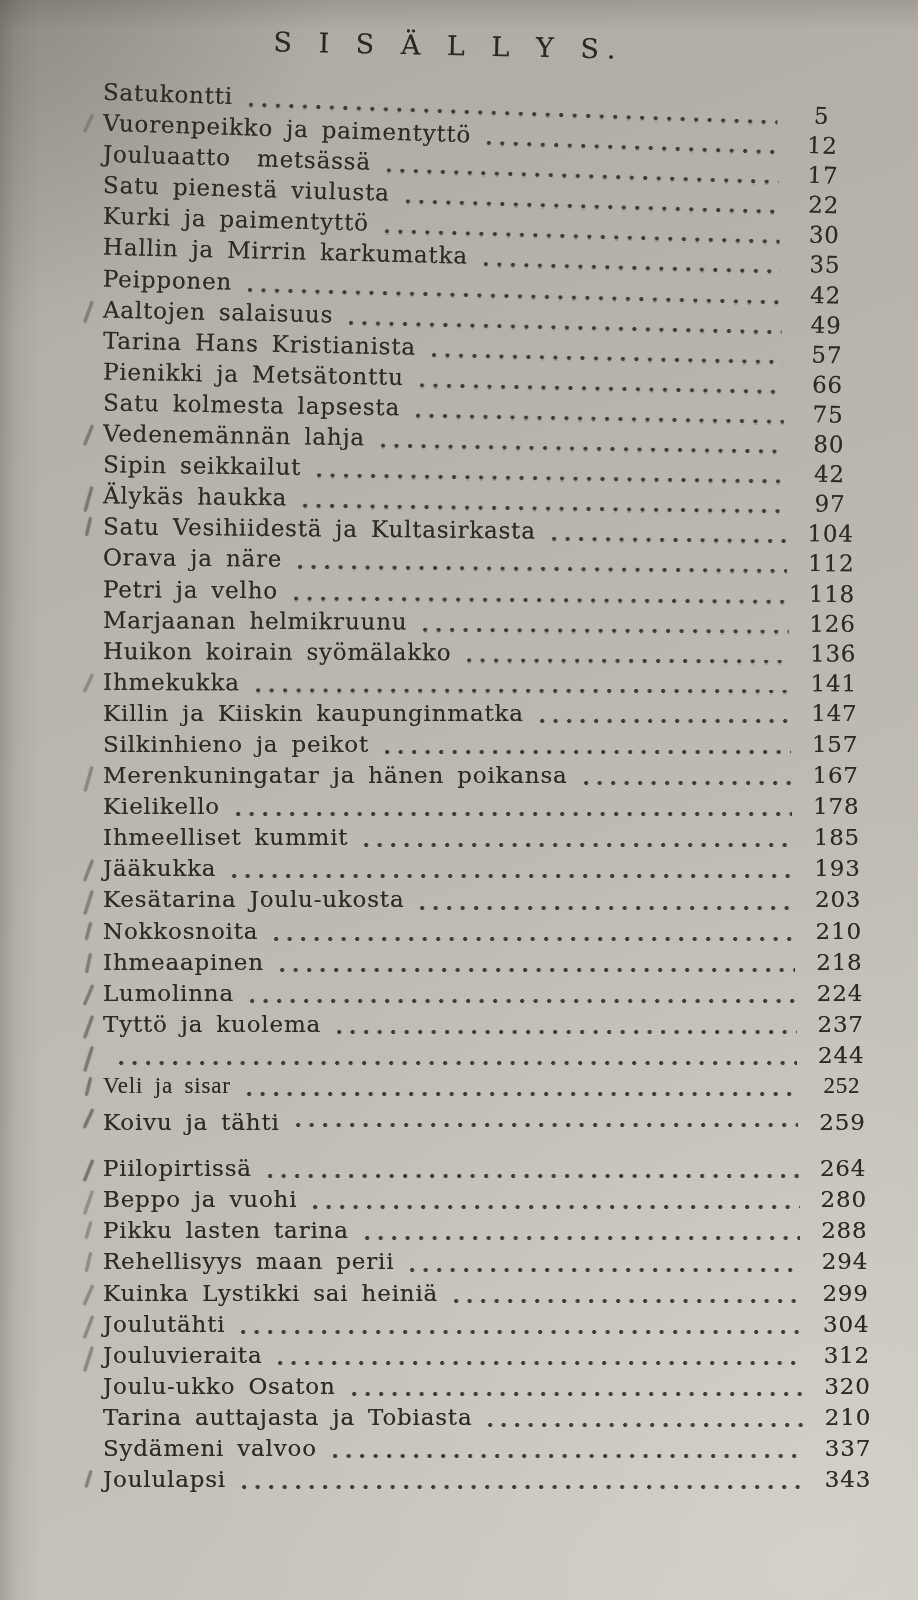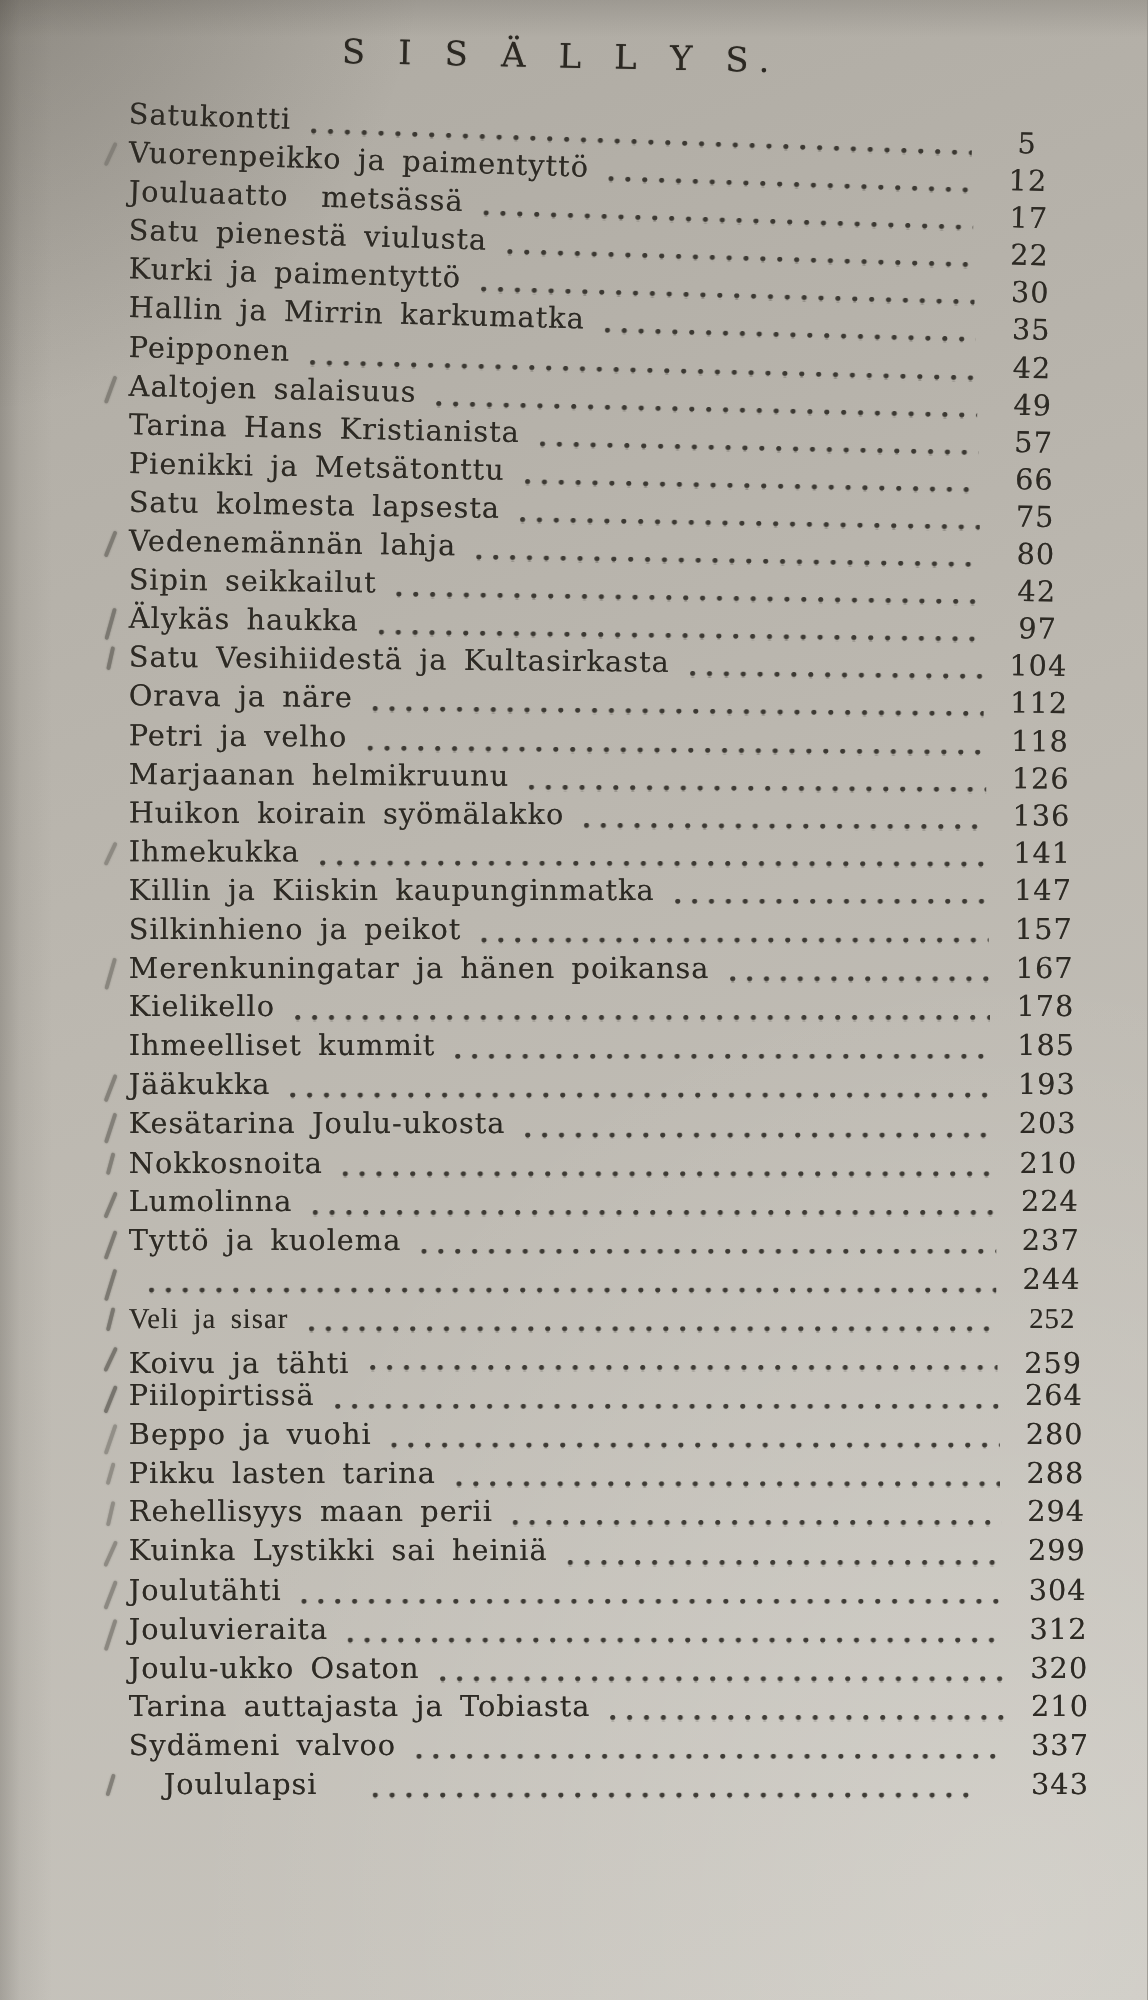--- a/index.html
+++ b/index.html
@@ -261,20 +261,28 @@
     <span class="pagenum">203</span>
   </div>
       <div class="row" style="transform: rotate(0deg); padding-right: 9.26px;">
     <span class="mark">
           <i style="transform: rotate(15deg); height: 18px; opacity: 0.74;"></i>
         </span>
     <span class="title-text">Nokkosnoita</span>
     <span class="dots"></span>
     <span class="pagenum">210</span>
   </div>
+      <div class="row" style="transform: rotate(0deg); padding-right: 8.64px;">
+    <span class="mark">
+          <i style="transform: rotate(12deg); height: 20px; opacity: 0.76;"></i>
+        </span>
+    <span class="title-text">Ihmeaapinen</span>
+    <span class="dots"></span>
+    <span class="pagenum">218</span>
+  </div>
       <div class="row" style="transform: rotate(0deg); padding-right: 8.02px;">
     <span class="mark">
           <i style="transform: rotate(23deg); height: 22px; opacity: 0.78;"></i>
         </span>
     <span class="title-text">Lumolinna</span>
     <span class="dots"></span>
     <span class="pagenum">224</span>
   </div>
       <div class="row" style="transform: rotate(0deg); padding-right: 7.4px;">
     <span class="mark">
@@ -300,21 +308,21 @@
     <span class="pagenum">252</span>
   </div>
       <div class="row" style="transform: rotate(0deg); padding-right: 5.54px; align-items: flex-end;">
     <span class="mark">
           <i style="transform: rotate(25deg); height: 21px; opacity: 0.86;"></i>
         </span>
     <span class="title-text">Koivu ja tähti</span>
     <span class="dots"></span>
     <span class="pagenum">259</span>
   </div>
-      <div class="row" style="transform: rotate(0deg); padding-right: 4.92px;">
+      <div class="row" style="transform: rotate(0deg); padding-right: 4.92px; margin-top: 20px;">
     <span class="mark">
           <i style="transform: rotate(22deg); height: 23px; opacity: 0.88;"></i>
         </span>
     <span class="title-text">Piilopirtissä</span>
     <span class="dots"></span>
     <span class="pagenum">264</span>
   </div>
       <div class="row" style="transform: rotate(0deg); padding-right: 4.3px;">
     <span class="mark">
           <i style="transform: rotate(19deg); height: 25px; opacity: 0.55;"></i>
@@ -374,21 +382,21 @@
     <span class="title-text">Tarina auttajasta ja Tobiasta</span>
     <span class="dots"></span>
     <span class="pagenum">210</span>
   </div>
       <div class="row" style="transform: rotate(0deg); padding-right: 0px;">
     <span class="mark" style="visibility: hidden;"></span>
     <span class="title-text">Sydämeni valvoo</span>
     <span class="dots"></span>
     <span class="pagenum">337</span>
   </div>
-      <div class="row" style="transform: rotate(0deg); padding-right: 0px; gap: 28px;">
+      <div class="row" style="transform: rotate(0deg); padding-right: 0px;">
     <span class="mark">
           <i style="transform: rotate(17deg); height: 18px; opacity: 0.75;"></i>
         </span>
     <span class="title-text">Joululapsi</span>
     <span class="dots"></span>
     <span class="pagenum">343</span>
   </div>
     </div>
 </div>
 

